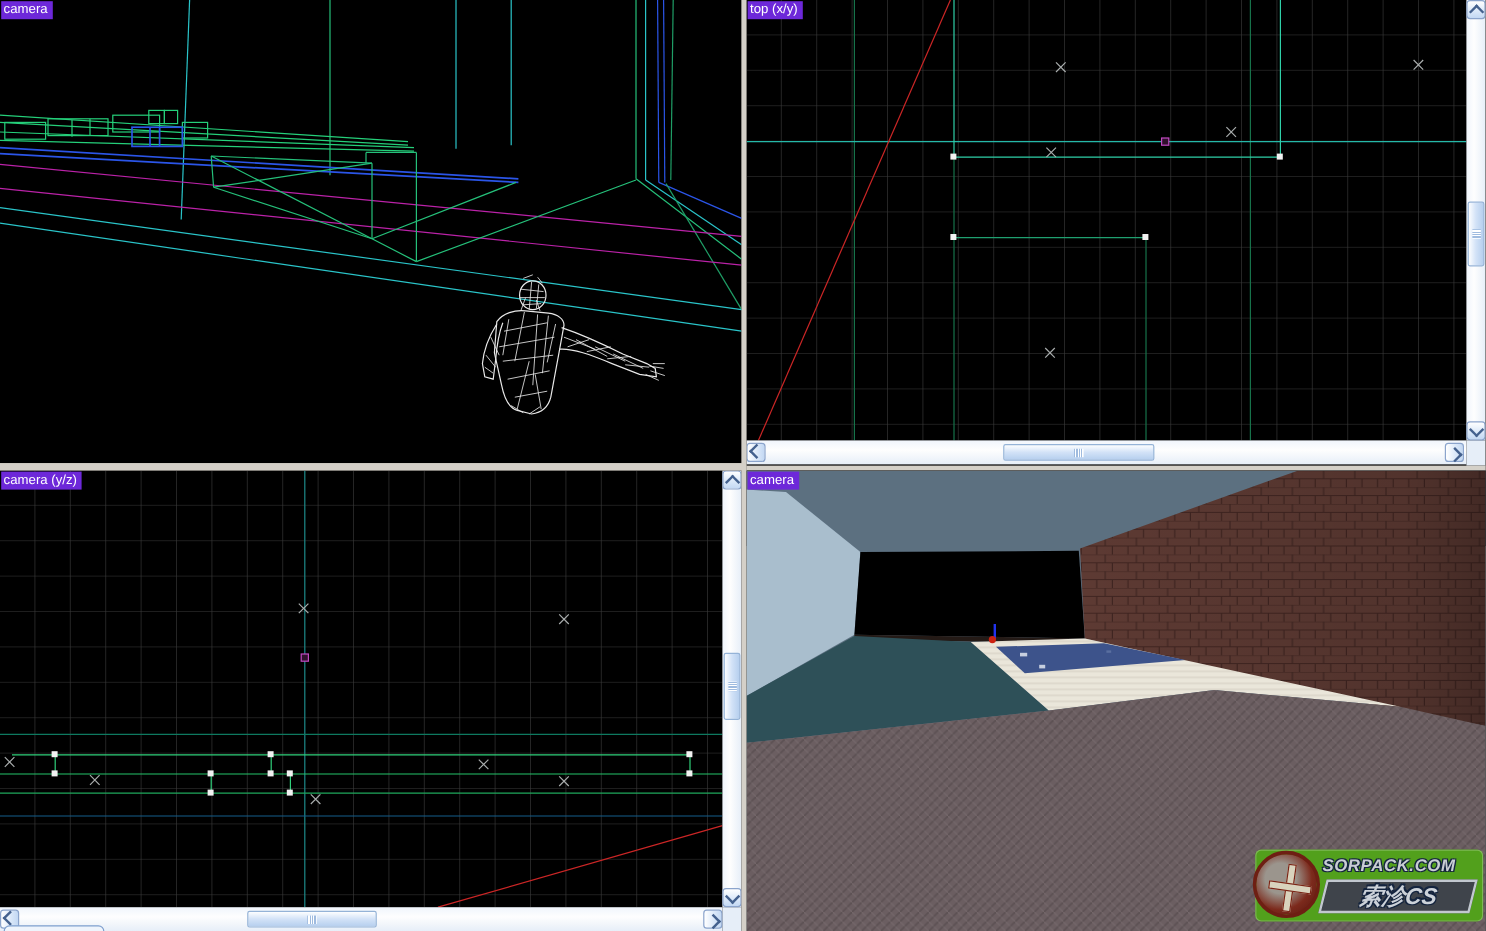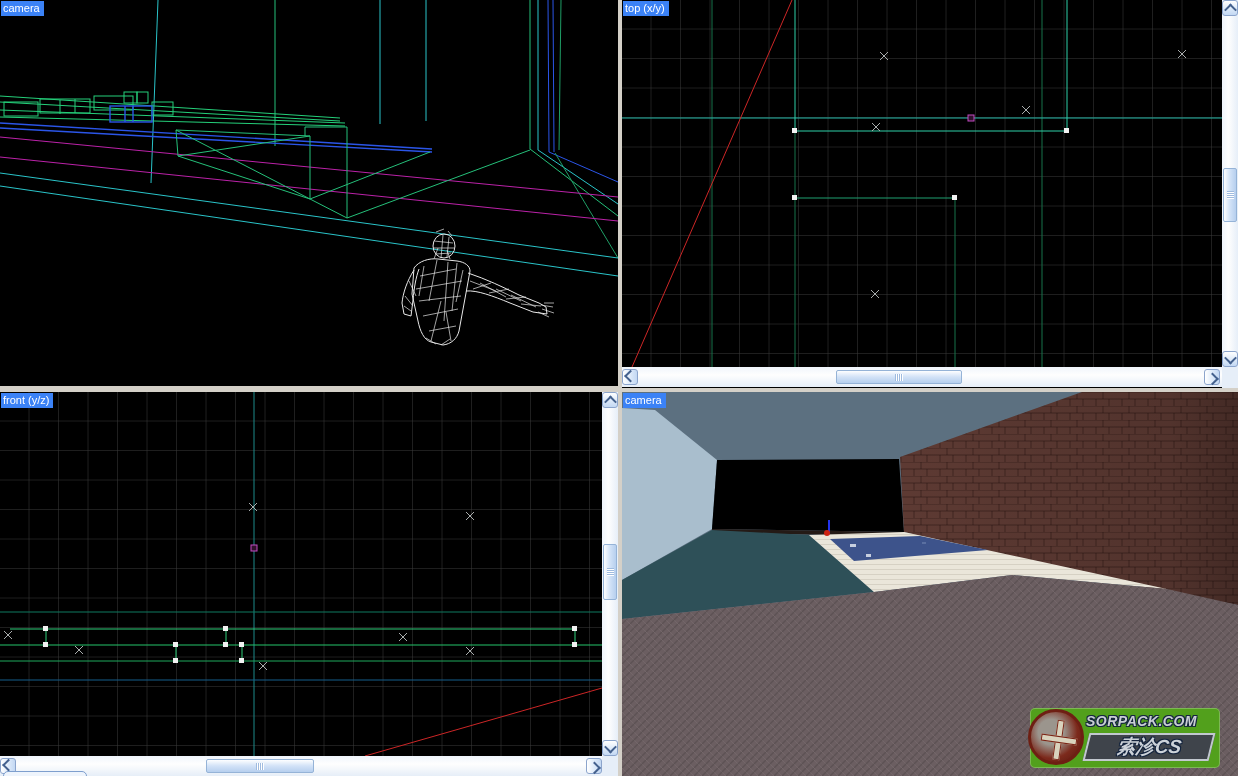--- a/index.html
+++ b/index.html
@@ -1,19 +1,19 @@
 <!DOCTYPE html>
 <html><head>
 <meta charset="utf-8">
 <style>
   html,body{margin:0;padding:0;background:#d4d0c8;width:1238px;height:776px;overflow:hidden;
     font-family:"Liberation Sans",sans-serif;}
   .abs{position:absolute;}
   .viewport{position:absolute;background:#000;overflow:hidden;}
-  .vlabel{position:absolute;top:1px;left:1px;color:#fff;background:#3b82f6;font-size:11px;
+  .vlabel{position:absolute;top:1px;left:1px;color:#fff;background:#6d28d9;font-size:11px;
     padding:1px 4px 2px 2px;z-index:5;letter-spacing:0px;}
   
   .splitter{position:absolute;background:#d4d0c8;z-index:20;}
   
   .sbv{position:absolute;width:16px;background:linear-gradient(to right,#f0f5fc,#fefefe 40%,#e6eef8);z-index:6;}
   .sbh{position:absolute;height:20px;background:linear-gradient(to bottom,#f0f5fc,#fefefe 40%,#e6eef8);z-index:6;}
   .sbbtn{position:absolute;width:16px;height:16px;background:linear-gradient(to bottom,#ffffff,#dce9f9 55%,#c3d8f3);
     border:1px solid #8ba4cc;border-radius:3px;box-sizing:border-box;display:flex;align-items:center;justify-content:center;}
   .sbbtn.h{background:linear-gradient(to right,#ffffff,#dce9f9 55%,#c3d8f3);}
   .thumbv{position:absolute;left:1px;width:14px;background:linear-gradient(to right,#fdfeff,#d2e2f7 50%,#b6cfee);
@@ -23,21 +23,21 @@
   .gripv{position:absolute;left:3px;top:50%;margin-top:-4px;width:7px;height:8px;
     background:repeating-linear-gradient(to bottom,#9fbbdf 0 1px,#fff 1px 2px);}
   .griph{position:absolute;top:3px;left:50%;margin-left:-4px;height:7px;width:8px;
     background:repeating-linear-gradient(to right,#9fbbdf 0 1px,#fff 1px 2px);}
   .chev{width:7px;height:7px;border-left:2px solid #44618e;border-top:2px solid #44618e;}
   .chev.up{transform:rotate(45deg) translate(1px,1px);}
   .chev.down{transform:rotate(225deg) translate(1px,1px);}
   .chev.left{transform:rotate(-45deg) translate(1px,-1px);}
   .chev.right{transform:rotate(135deg) translate(1px,-1px);}
   
-  .wm{position:absolute;left:408px;top:316px;width:190px;height:60px;background:#52a01c;
+  .wm{position:absolute;left:424px;top:316px;width:190px;height:60px;background:#52a01c;
     border-radius:5px;z-index:8;box-shadow:inset 0 0 0 1px rgba(255,255,255,.25);}
   .wm-circle{position:absolute;left:-2px;top:1px;width:56px;height:56px;border-radius:50%;
     background:radial-gradient(circle at 40% 40%,#9b958d 0 30%,#7c2a1c 62%,#55150d 100%);
     border:3px solid #6e1f13;box-sizing:border-box;}
   .wm-cross-a{position:absolute;left:24px;top:8px;width:7px;height:40px;background:#d9d3bd;
     transform:rotate(8deg);border:1px solid #7a2416;box-sizing:border-box;}
   .wm-cross-b{position:absolute;left:10px;top:24px;width:36px;height:7px;background:#d9d3bd;
     transform:rotate(8deg);border:1px solid #7a2416;box-sizing:border-box;}
   .wm-site{position:absolute;left:56px;top:5px;width:132px;font-size:14px;font-weight:bold;
     font-style:italic;color:#c9ced4;letter-spacing:.5px;white-space:nowrap;
@@ -170,21 +170,21 @@
         <span class="griph"></span>
       </div>
     <div class="sbbtn h" style="left:582px;top:2px;">
         <span class="chev right"></span>
       </div>
   </div>
   <div class="abs" style="left:600px;top:367px;width:16px;height:21px;background:#e6eef8;"></div>
 </div>
 
 <div class="viewport" style="left:0;top:392px;width:618px;height:384px;">
-  <div class="vlabel">front (y/z)</div>
+  <div class="vlabel">camera (y/z)</div>
   <svg width="602" height="364" style="position:absolute;left:0;top:0;">
     <defs>
       <pattern id="grid2" width="29.5" height="29.5" patternUnits="userSpaceOnUse">
         <path d="M29.5,0 L29.5,29.5 L0,29.5" fill="none" stroke="#3b3b3b" stroke-width="1"></path>
       </pattern>
     </defs>
     <rect width="602" height="364" fill="#000"></rect>
     <rect width="602" height="364" fill="url(#grid2)"></rect>
     <g fill="none">
       <path d="M254,0 L254,364" stroke="#1d8a8a"></path>

